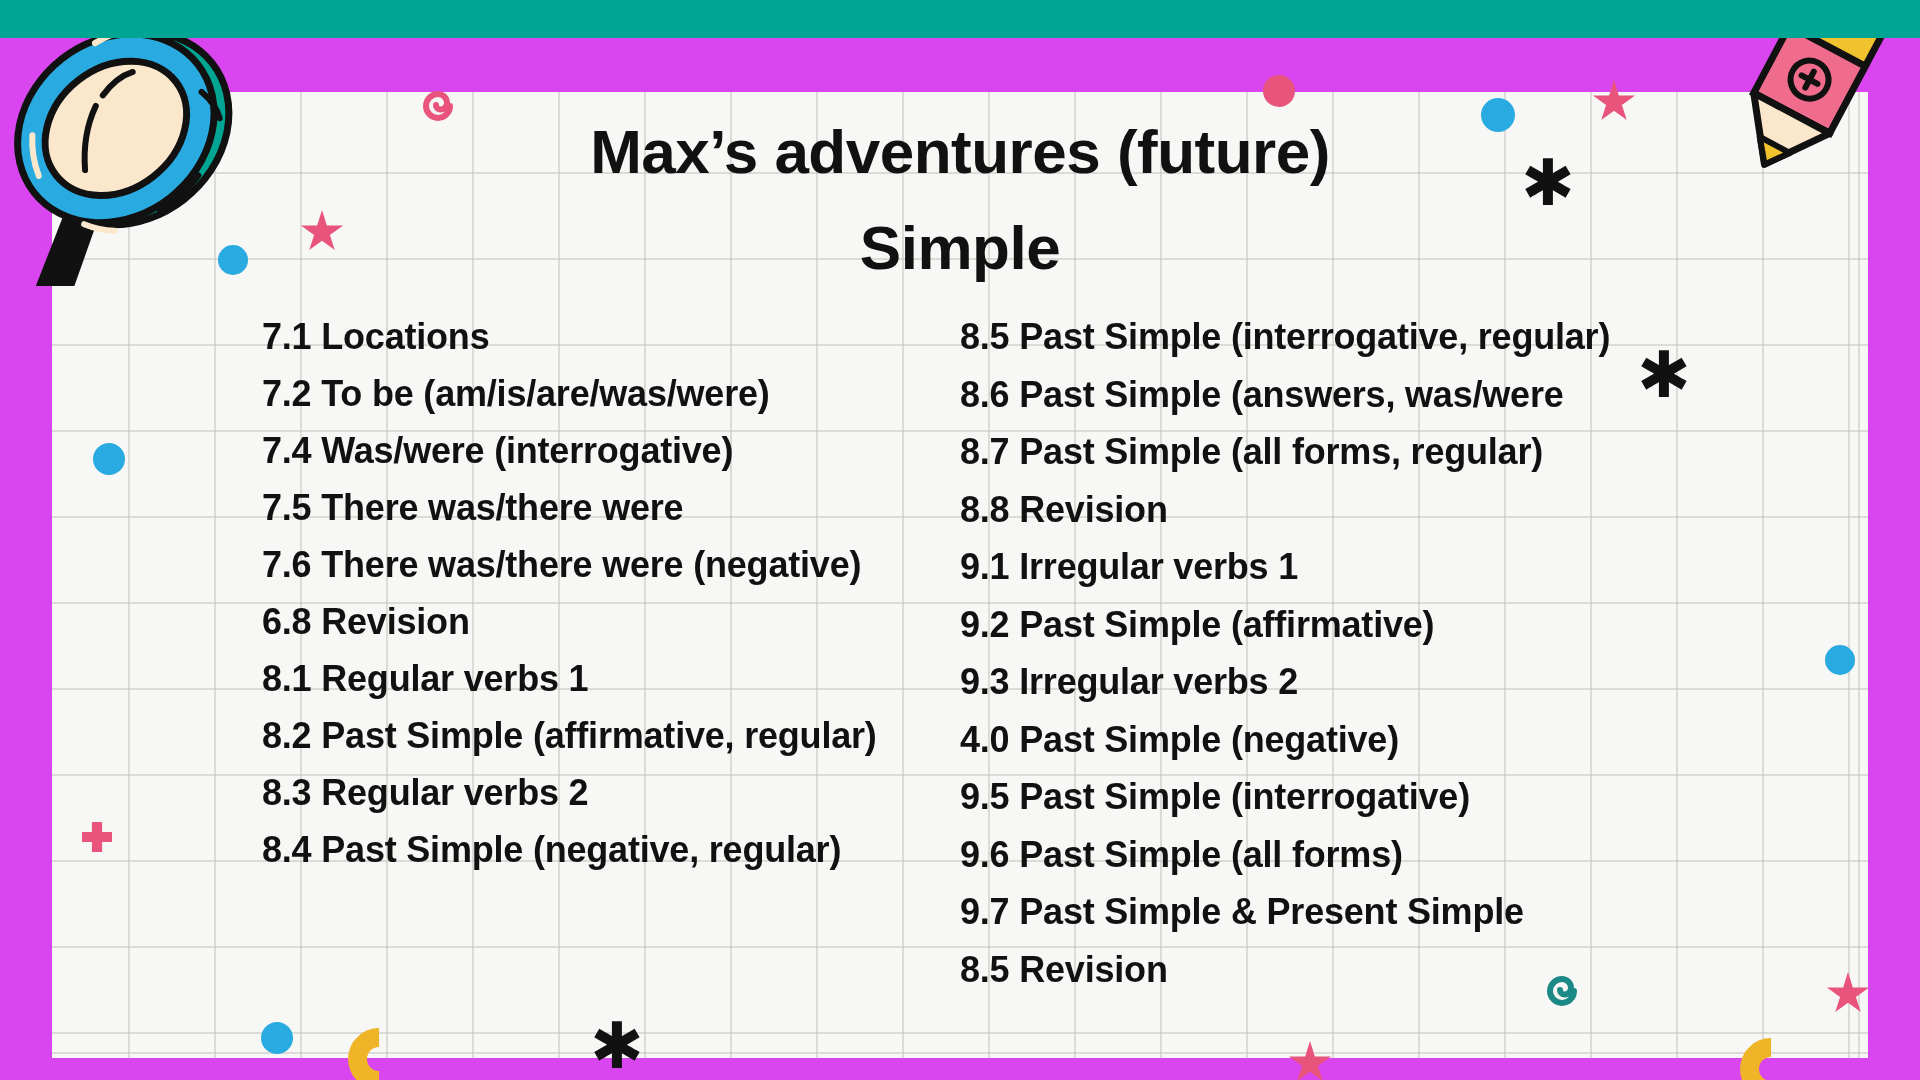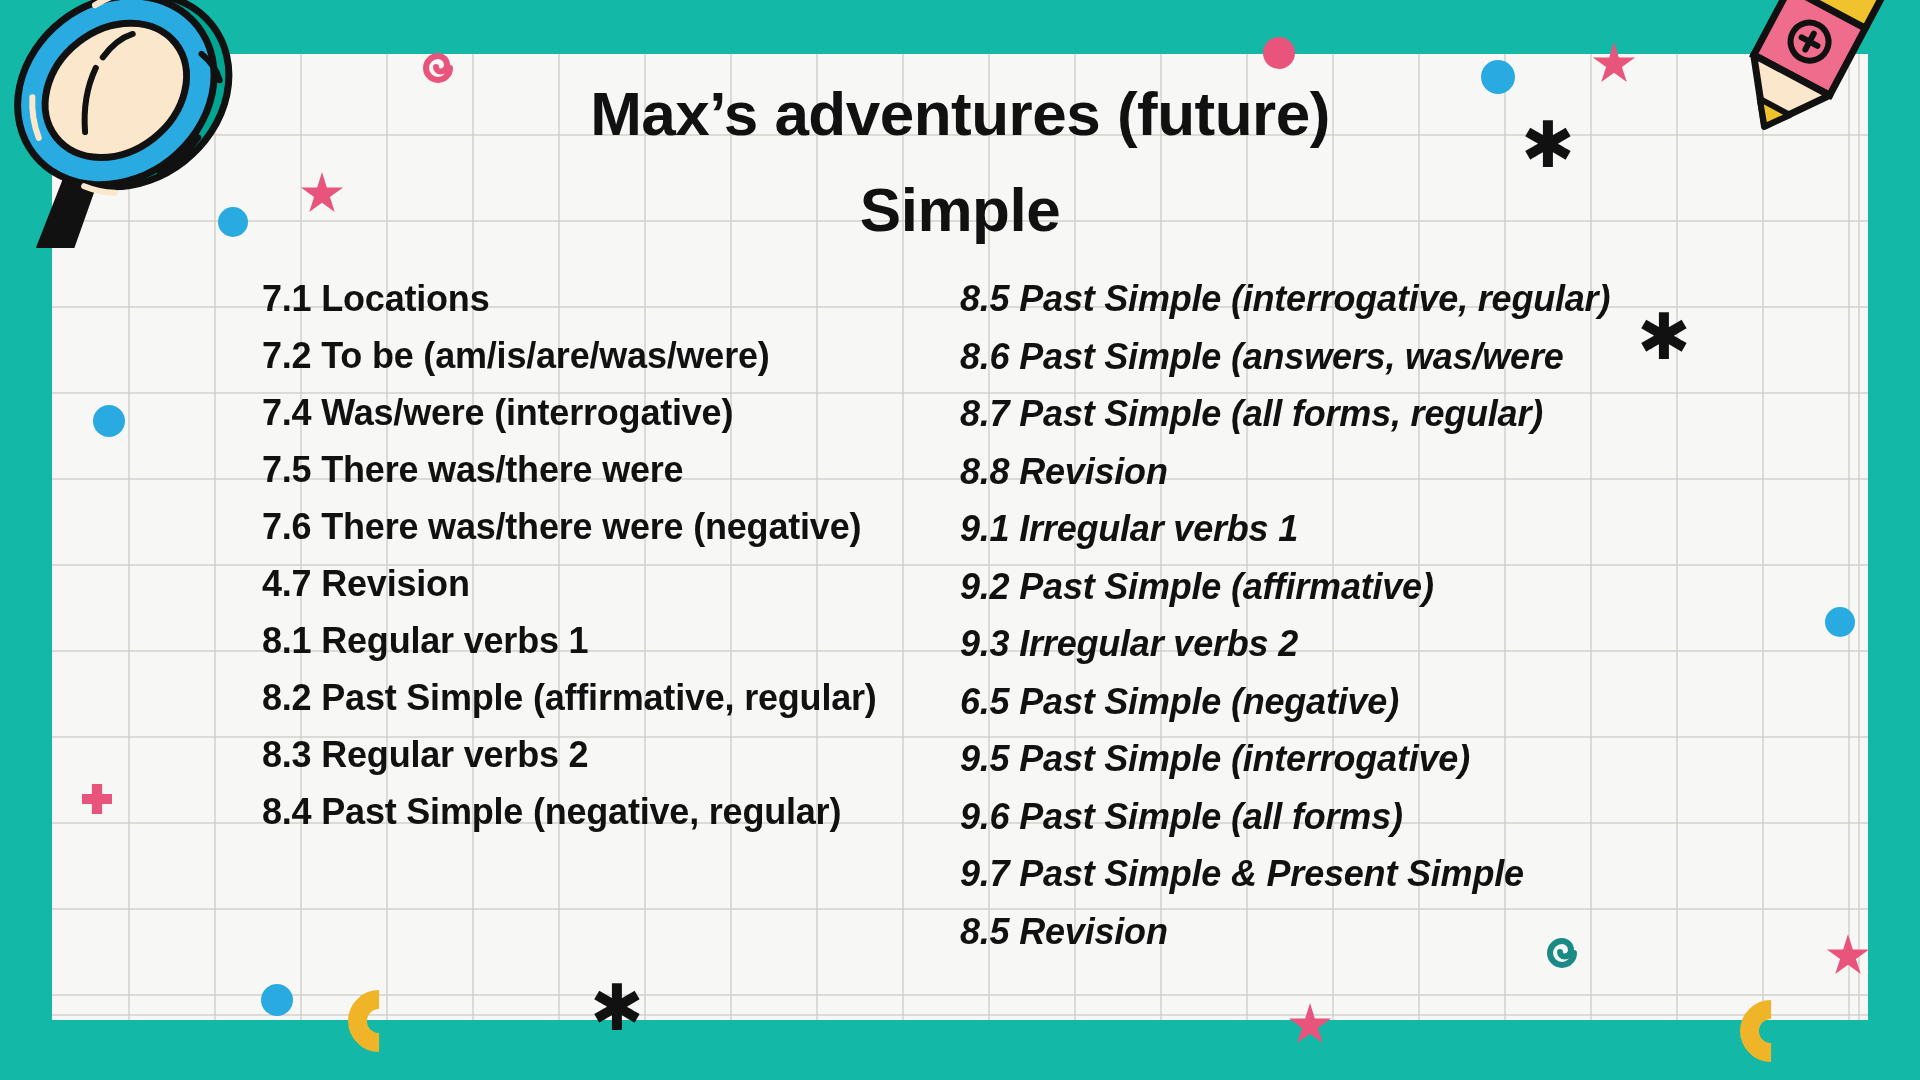--- a/index.html
+++ b/index.html
@@ -6,22 +6,23 @@
   html,body { width:1920px; height:1080px; overflow:hidden; }
   body {
     font-family:"Liberation Sans", sans-serif;
     background:#00A693;
     position:relative;
   }
 
   
   #slide {
     position:absolute; inset:0;
-    background:#14b8a6;
+    background:#d946ef;
     overflow:hidden;
+    margin-top:38px;
   }
   #paper {
     position:absolute;
     left:52px; top:54px;
     width:1816px; height:966px;
     background:
       repeating-linear-gradient(to right, rgba(198,196,190,.55) 0 2px, transparent 2px 86px),
       repeating-linear-gradient(to bottom, rgba(198,196,190,.55) 0 2px, transparent 2px 86px),
       #F7F7F5;
     background-position: -10px -6px, -10px -6px, 0 0;
@@ -63,21 +64,21 @@
   #col-left{ width:800px; padding-left:262px; }
   #col-right{ width:860px; padding-left:160px; }
   .item{
     font-weight:bold;
     font-size:36px;
     line-height:57px;
     color:#111111;
     white-space:nowrap;
     letter-spacing:-0.2px;
   }
-  #col-right .item{ line-height:57.5px;font-style:italic; }
+  #col-right .item{ line-height:57.5px; }
 
   
   .deco{ position:absolute; z-index:8; pointer-events:none; }
   .dot{ border-radius:50%; }
   .dot-blue{ background:#29ABE2; }
   .dot-pink{ background:#E8547C; }
 
   .star4{
     position:absolute;
     width:44px;height:44px;
@@ -132,36 +133,36 @@
   </div>
 
   <div id="content">
 
     <div class="col" id="col-left">
       <div class="item">7.1 Locations</div>
       <div class="item">7.2 To be (am/is/are/was/were)</div>
       <div class="item">7.4 Was/were (interrogative)</div>
       <div class="item">7.5 There was/there were</div>
       <div class="item">7.6 There was/there were (negative)</div>
-      <div class="item">4.7 Revision</div>
+      <div class="item">6.8 Revision</div>
       <div class="item">8.1 Regular verbs 1</div>
       <div class="item">8.2 Past Simple (affirmative, regular)</div>
       <div class="item">8.3 Regular verbs 2</div>
       <div class="item">8.4 Past Simple (negative, regular)</div>
     </div>
 
     <div class="col" id="col-right">
       <div class="item">8.5 Past Simple (interrogative, regular)</div>
       <div class="item">8.6 Past Simple (answers, was/were</div>
       <div class="item">8.7 Past Simple (all forms, regular)</div>
       <div class="item">8.8 Revision</div>
       <div class="item">9.1 Irregular verbs 1</div>
       <div class="item">9.2 Past Simple (affirmative)</div>
       <div class="item">9.3 Irregular verbs 2</div>
-      <div class="item">6.5 Past Simple (negative)</div>
+      <div class="item">4.0 Past Simple (negative)</div>
       <div class="item">9.5 Past Simple (interrogative)</div>
       <div class="item">9.6 Past Simple (all forms)</div>
       <div class="item">9.7 Past Simple &amp; Present Simple</div>
       <div class="item">8.5 Revision</div>
     </div>
 
   </div>
 
   <div id="magnifier">
     <svg viewBox="0 0 280 270" width="280" height="270">

